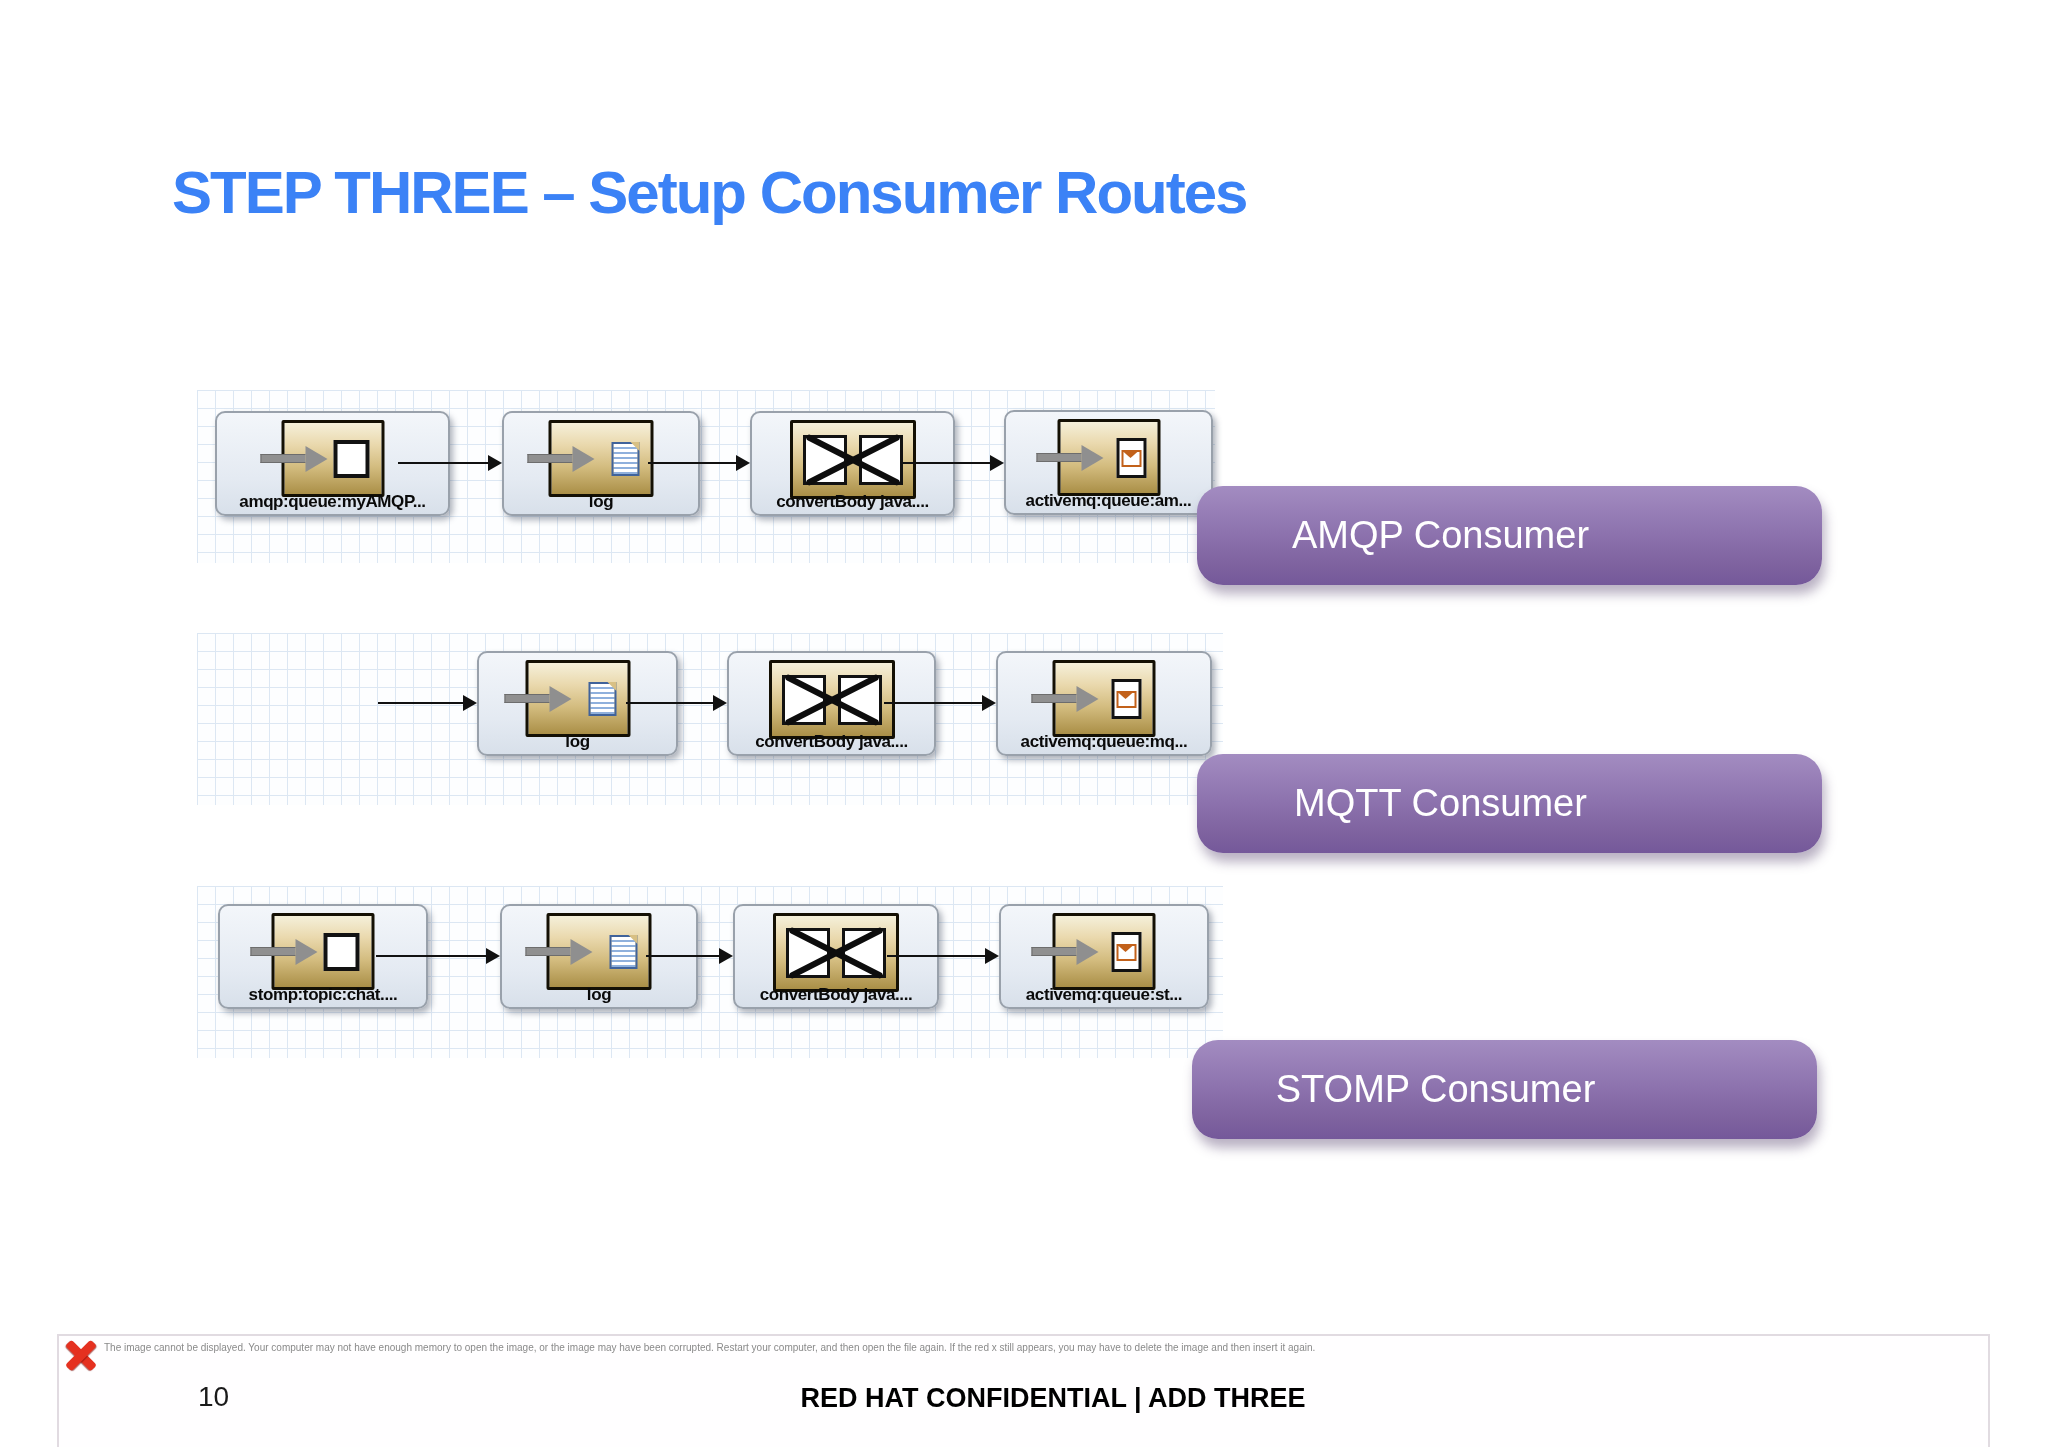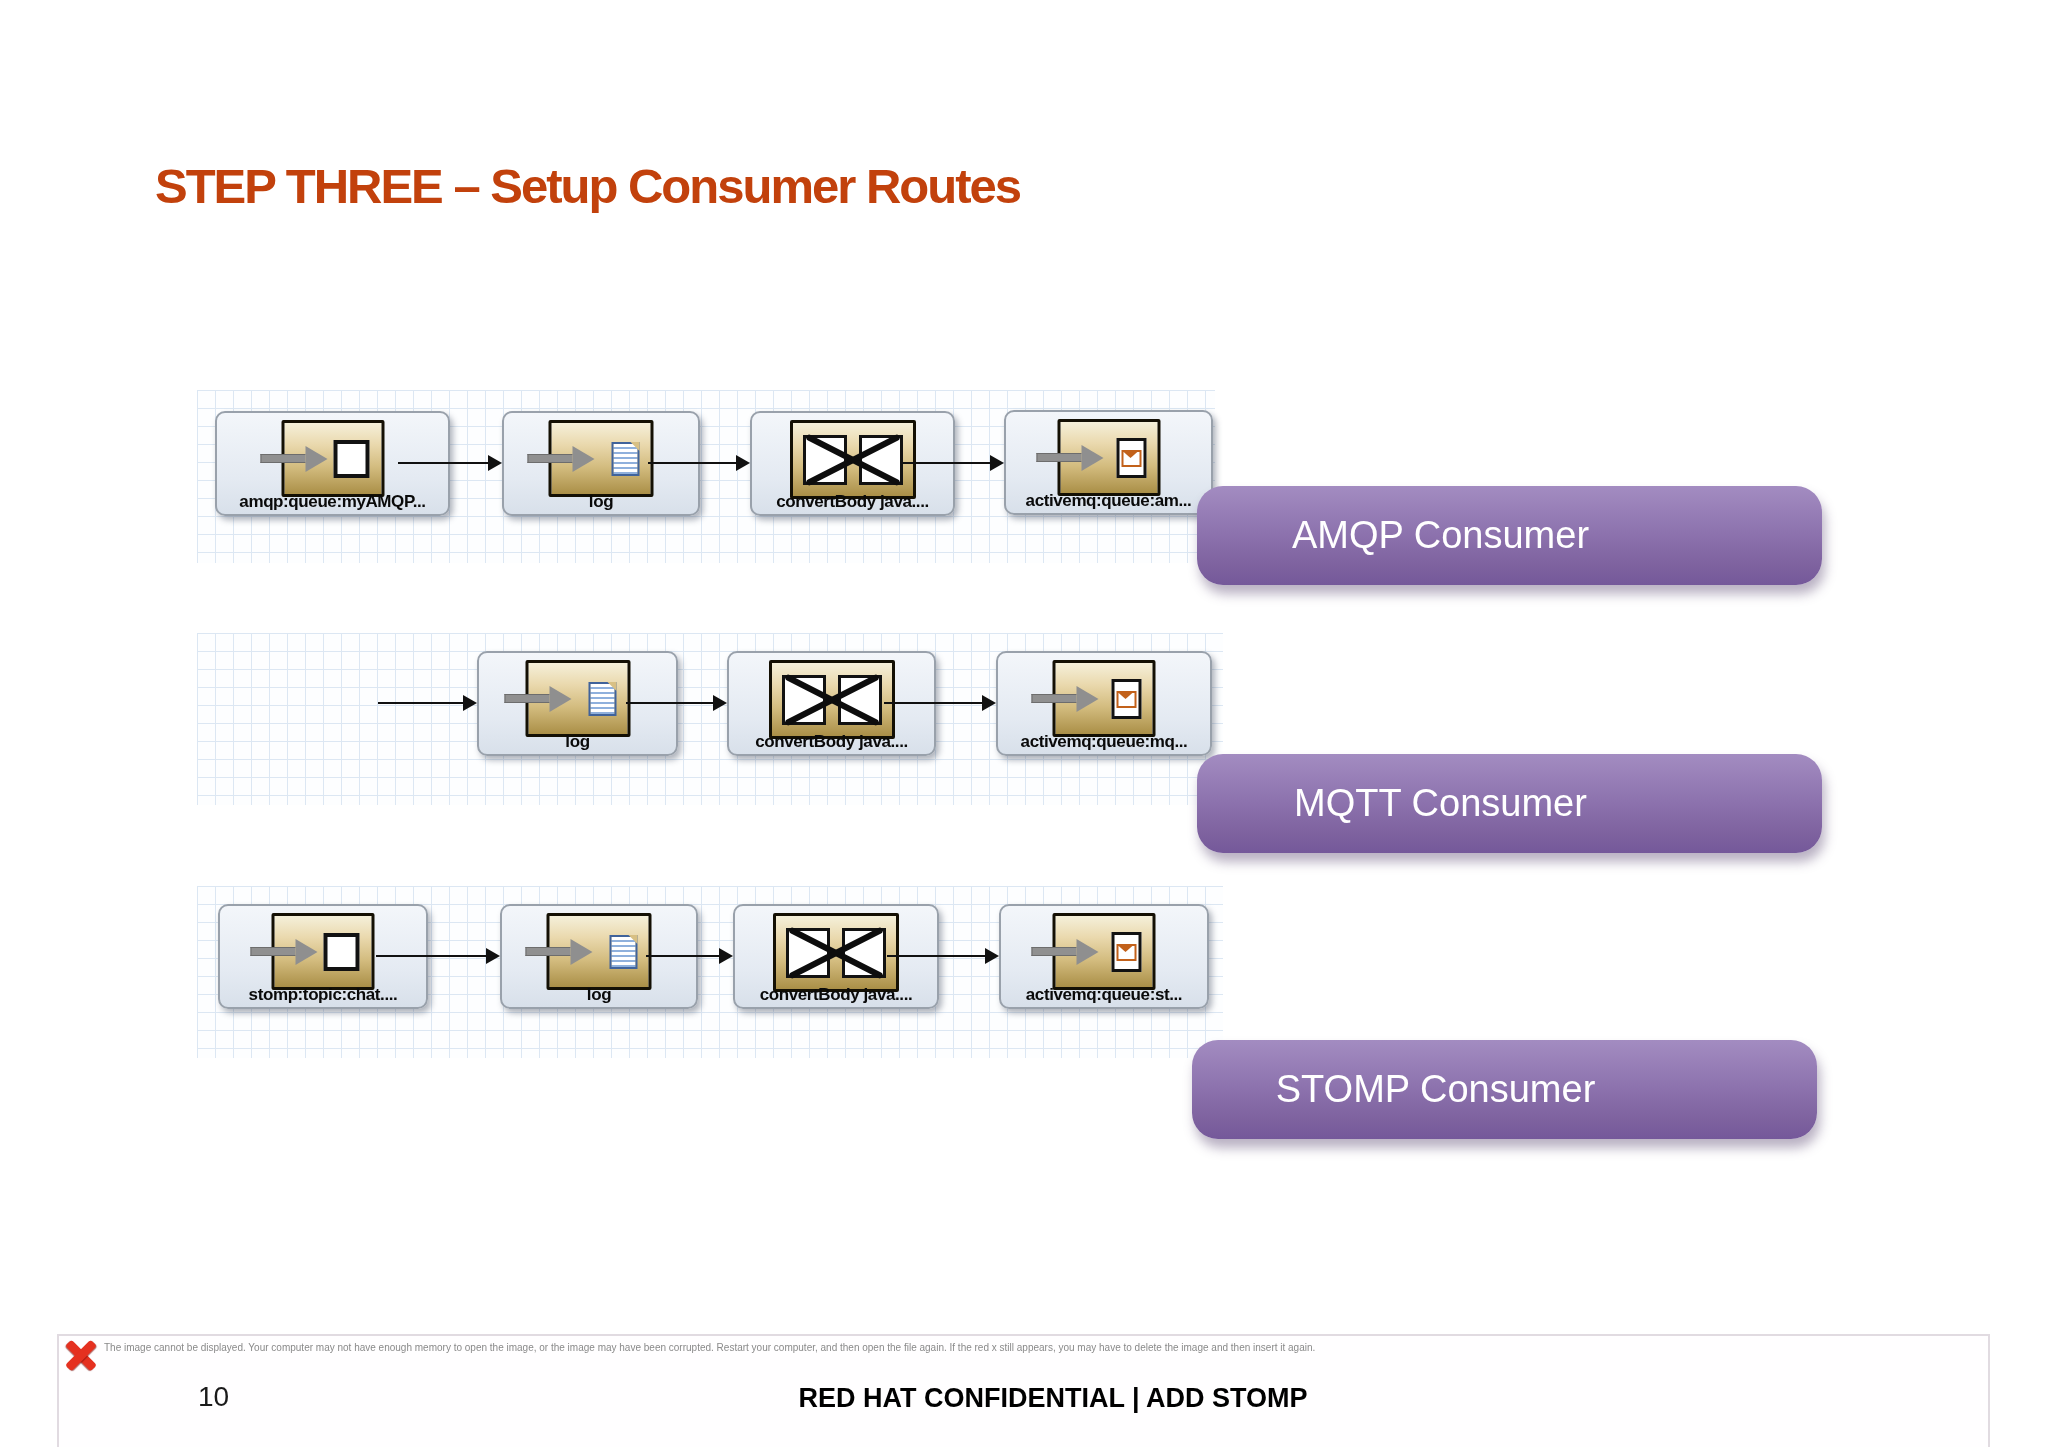--- a/index.html
+++ b/index.html
@@ -1,21 +1,21 @@
 <!DOCTYPE html>
 <html><head>
 <meta charset="utf-8">
 <style>
   html,body{margin:0;padding:0;}
   body{font-family:"Liberation Sans",sans-serif;background:#ffffff;}
   #slide{position:relative;width:2048px;height:1447px;background:#ffffff;overflow:hidden;}
 
   
-  .slide-title{position:absolute;left:155px;top:158px;font-size:49px;font-weight:bold;
-    color:#c2410c;letter-spacing:-2px;white-space:nowrap;}
+  .slide-title{position:absolute;left:172px;top:158px;font-size:60px;font-weight:bold;
+    color:#3b82f6;letter-spacing:-2px;white-space:nowrap;}
 
   
   .grid{position:absolute;background-color:#fdfeff;
     background-image:
       linear-gradient(#dce7f3 1px, transparent 1px),
       linear-gradient(90deg,#dce7f3 1px, transparent 1px),
       linear-gradient(#c6d6ea 1px, transparent 1px),
       linear-gradient(90deg,#c6d6ea 1px, transparent 1px);
     background-size:18px 18px,18px 18px,90px 90px,90px 90px;}
 
@@ -285,15 +285,15 @@
     <span class="blabel">STOMP Consumer</span>
   </div>
 
   <div class="placeholder"></div>
   <div class="redx">
       <i class="a"></i>
       <i class="b"></i>
     </div>
   <div class="err-text">The image cannot be displayed. Your computer may not have enough memory to open the image, or the image may have been corrupted. Restart your computer, and then open the file again. If the red x still appears, you may have to delete the image and then insert it again.</div>
   <div class="page-num">10</div>
-  <div class="confidential">RED HAT CONFIDENTIAL | ADD STOMP</div>
+  <div class="confidential">RED HAT CONFIDENTIAL | ADD THREE</div>
 
 </div>
 
 </body></html>

